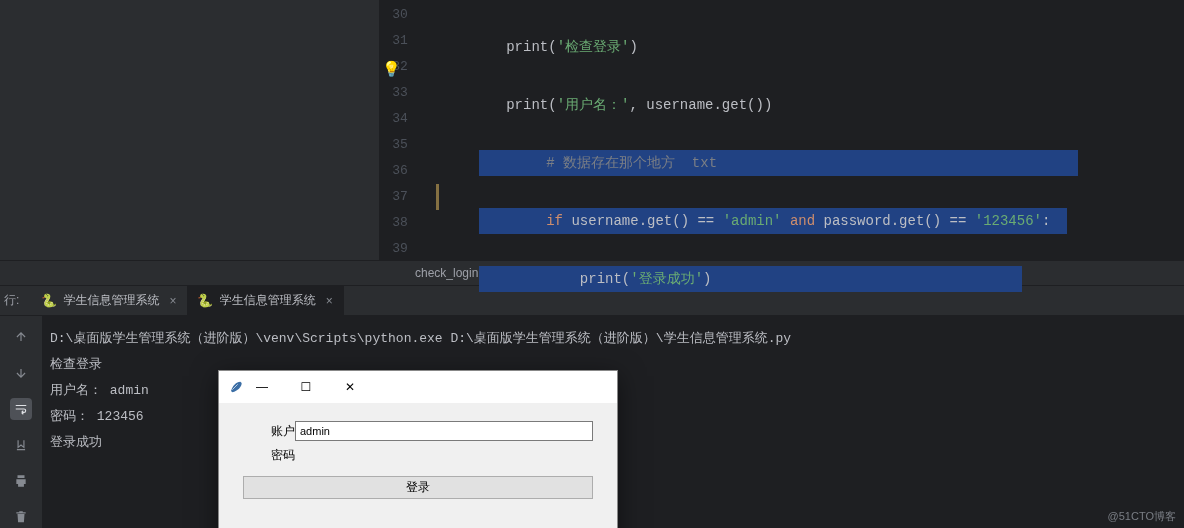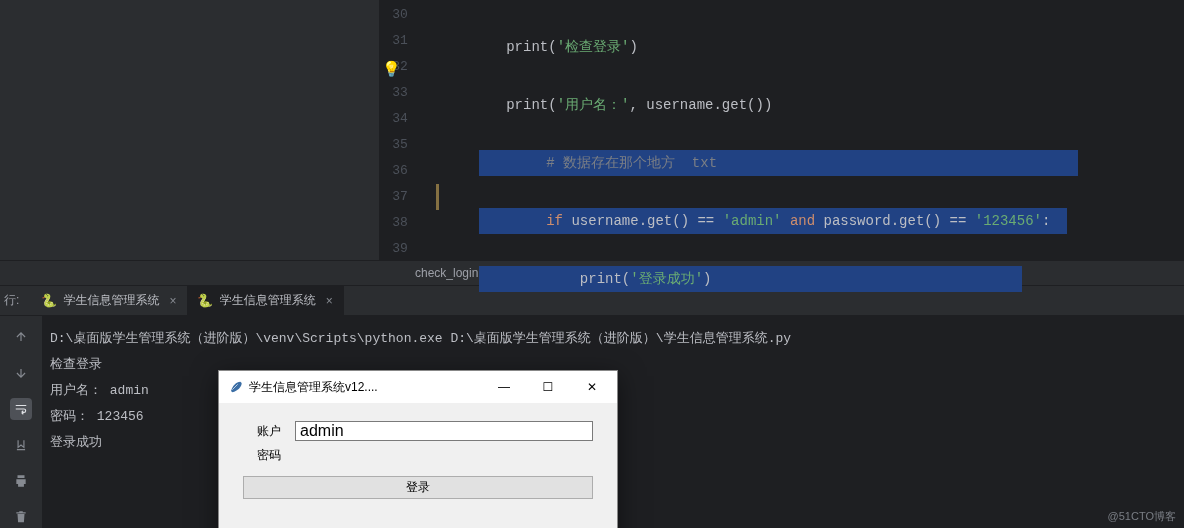--- a/index.html
+++ b/index.html
@@ -41,22 +41,22 @@
   .console { flex: 1; background: #1e1f22; padding: 10px 8px; font-size: 13px; line-height: 2.0; color: #bcbec4; white-space: pre; position: relative; }
   
   .tk-window { position: absolute; left: 218px; top: 370px; width: 400px; background: #f0f0f0; border: 1px solid #888; box-shadow: 0 6px 24px rgba(0,0,0,0.5); font-family: "Microsoft YaHei", sans-serif; font-size: 12px; color: #000; }
   .tk-title { height: 32px; background: #fff; display: flex; align-items: center; padding: 0 8px; }
   .tk-feather { width: 16px; height: 16px; margin-right: 6px; }
   .tk-title-text { flex: 1; font-size: 12px; }
   .tk-sysbtns { display: flex; gap: 18px; margin-right: 4px; }
   .tk-sysbtn { width: 26px; text-align: center; }
   .tk-body { padding: 18px 24px 14px; }
   .tk-row { display: flex; align-items: center; margin-bottom: 6px; }
-  .tk-label { width: 52px; text-align: center; }
-  .tk-input { flex: 1; border: 1px solid #7a7a7a; background: #fff; height: 20px; padding: 0 4px; font-family: sans-serif; font-size: 16px; }
+  .tk-label { width: 52px; text-align: right; }
+  .tk-input { flex: 1; border: 1px solid #7a7a7a; background: #fff; height: 20px; padding: 0 4px; font-family: sans-serif; font-size: 11px; }
   .tk-btnrow { display: flex; gap: 120px; margin-top: 12px; flex-direction: column; }
   .tk-btn { border: 1px solid #adadad; background: #e1e1e1; padding: 2px 12px; font-size: 12px; cursor: pointer; }
   
   .watermark { position: absolute; right: 8px; bottom: 4px; color: #7a7e85; font-size: 11px; font-family: sans-serif; }
 </style>
 </head>
 <body>
 
 <div class="editor-area">
   <div class="left-panel"></div>
@@ -143,21 +143,20 @@
 <span>登录成功</span></div>
   </div>
 </div>
 
 <div class="tk-window">
   <div class="tk-title">
     <svg class="tk-feather" viewBox="0 0 24 24">
         <path d="M20 4c-6 0-12 6-14 14l2 2c8-2 14-8 14-14z" fill="#3b6ea5"></path>
         <path d="M8 16l8-8" stroke="#fff" stroke-width="1"></path>
       </svg>
-    <span class="tk-title-text">学生信息管理系统v12....</span>
     <div class="tk-sysbtns">
       <span class="tk-sysbtn">―</span>
       <span class="tk-sysbtn">☐</span>
       <span class="tk-sysbtn">✕</span>
     </div>
   </div>
   <div class="tk-body">
     <div class="tk-row">
       <span class="tk-label">账户</span>
       <input class="tk-input" value="admin" style="">

